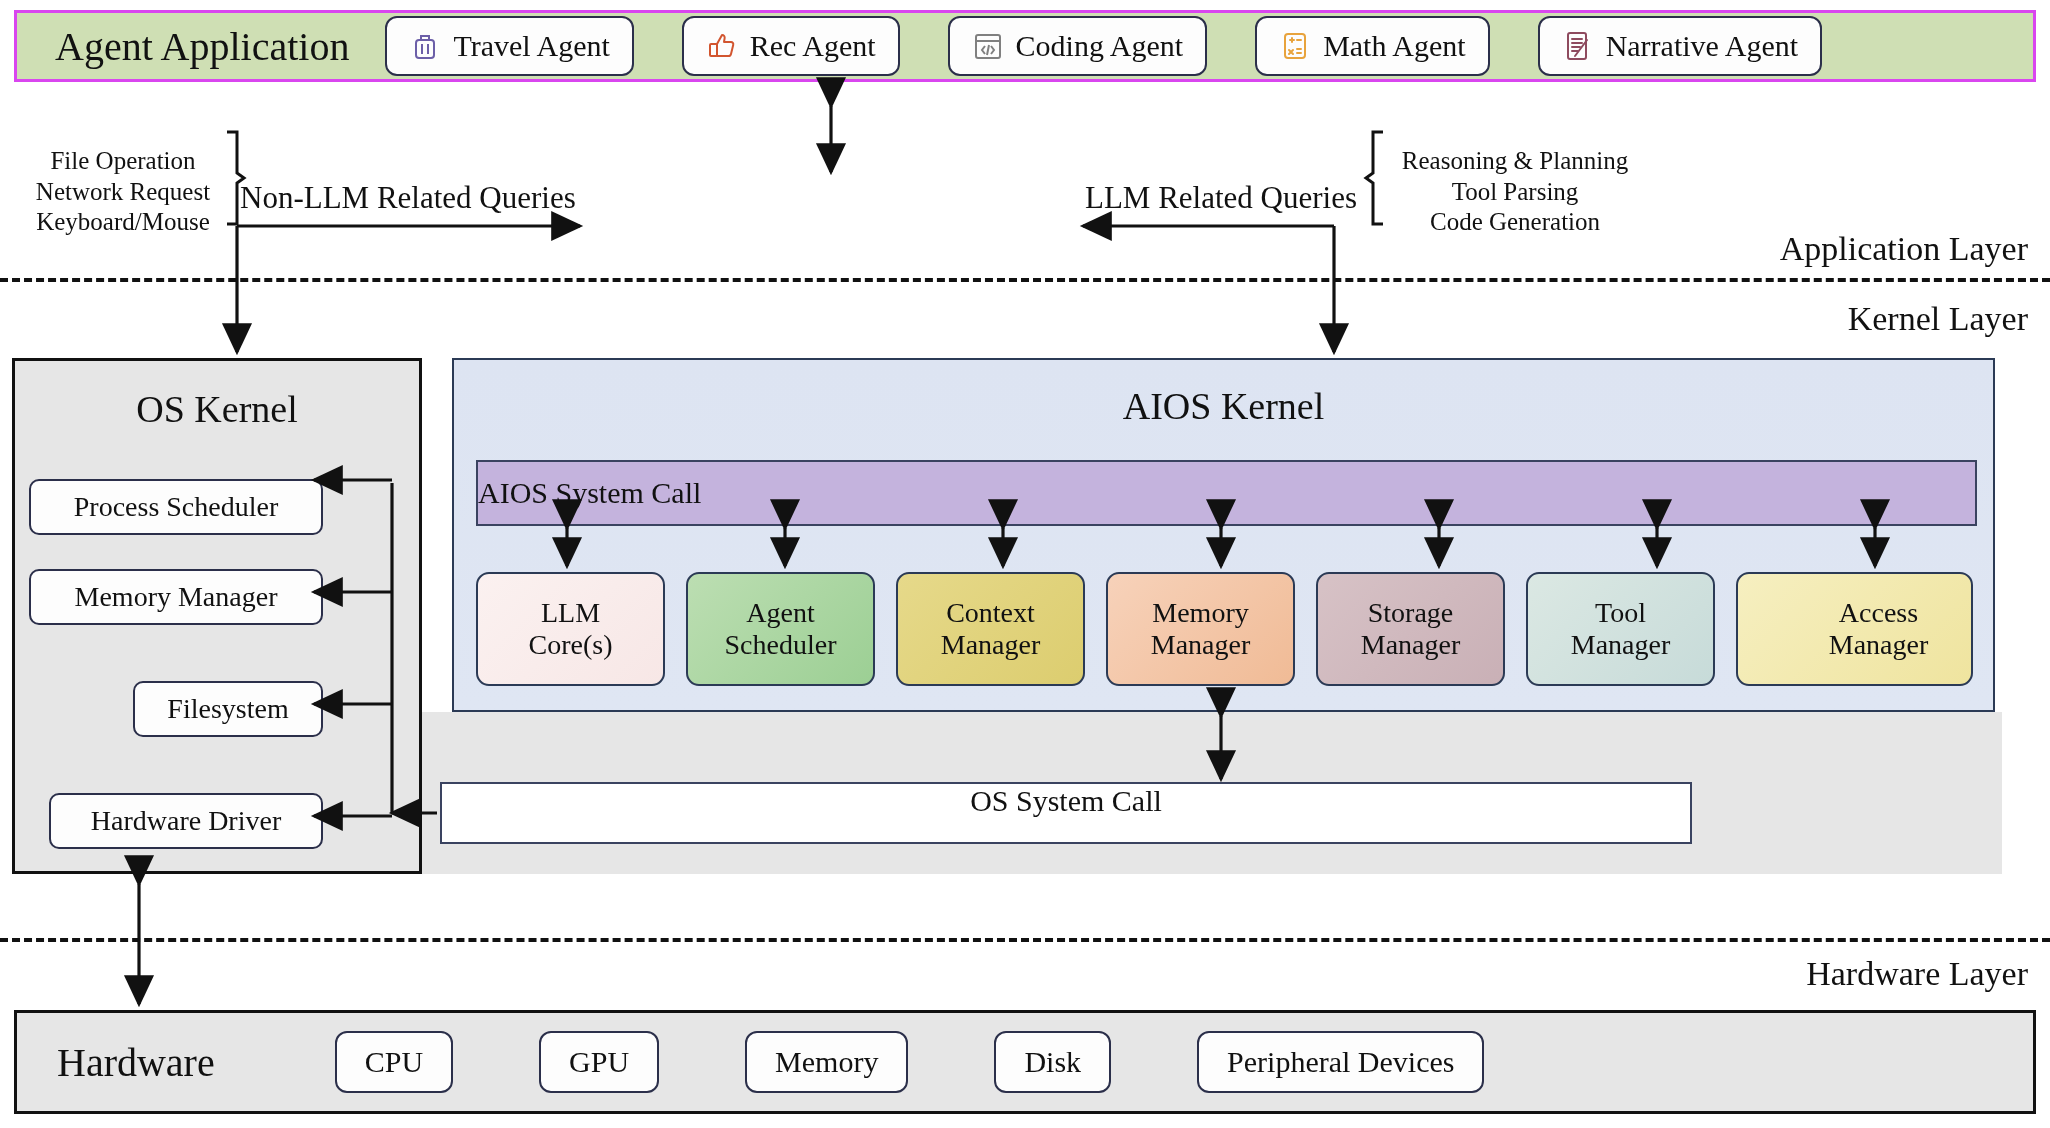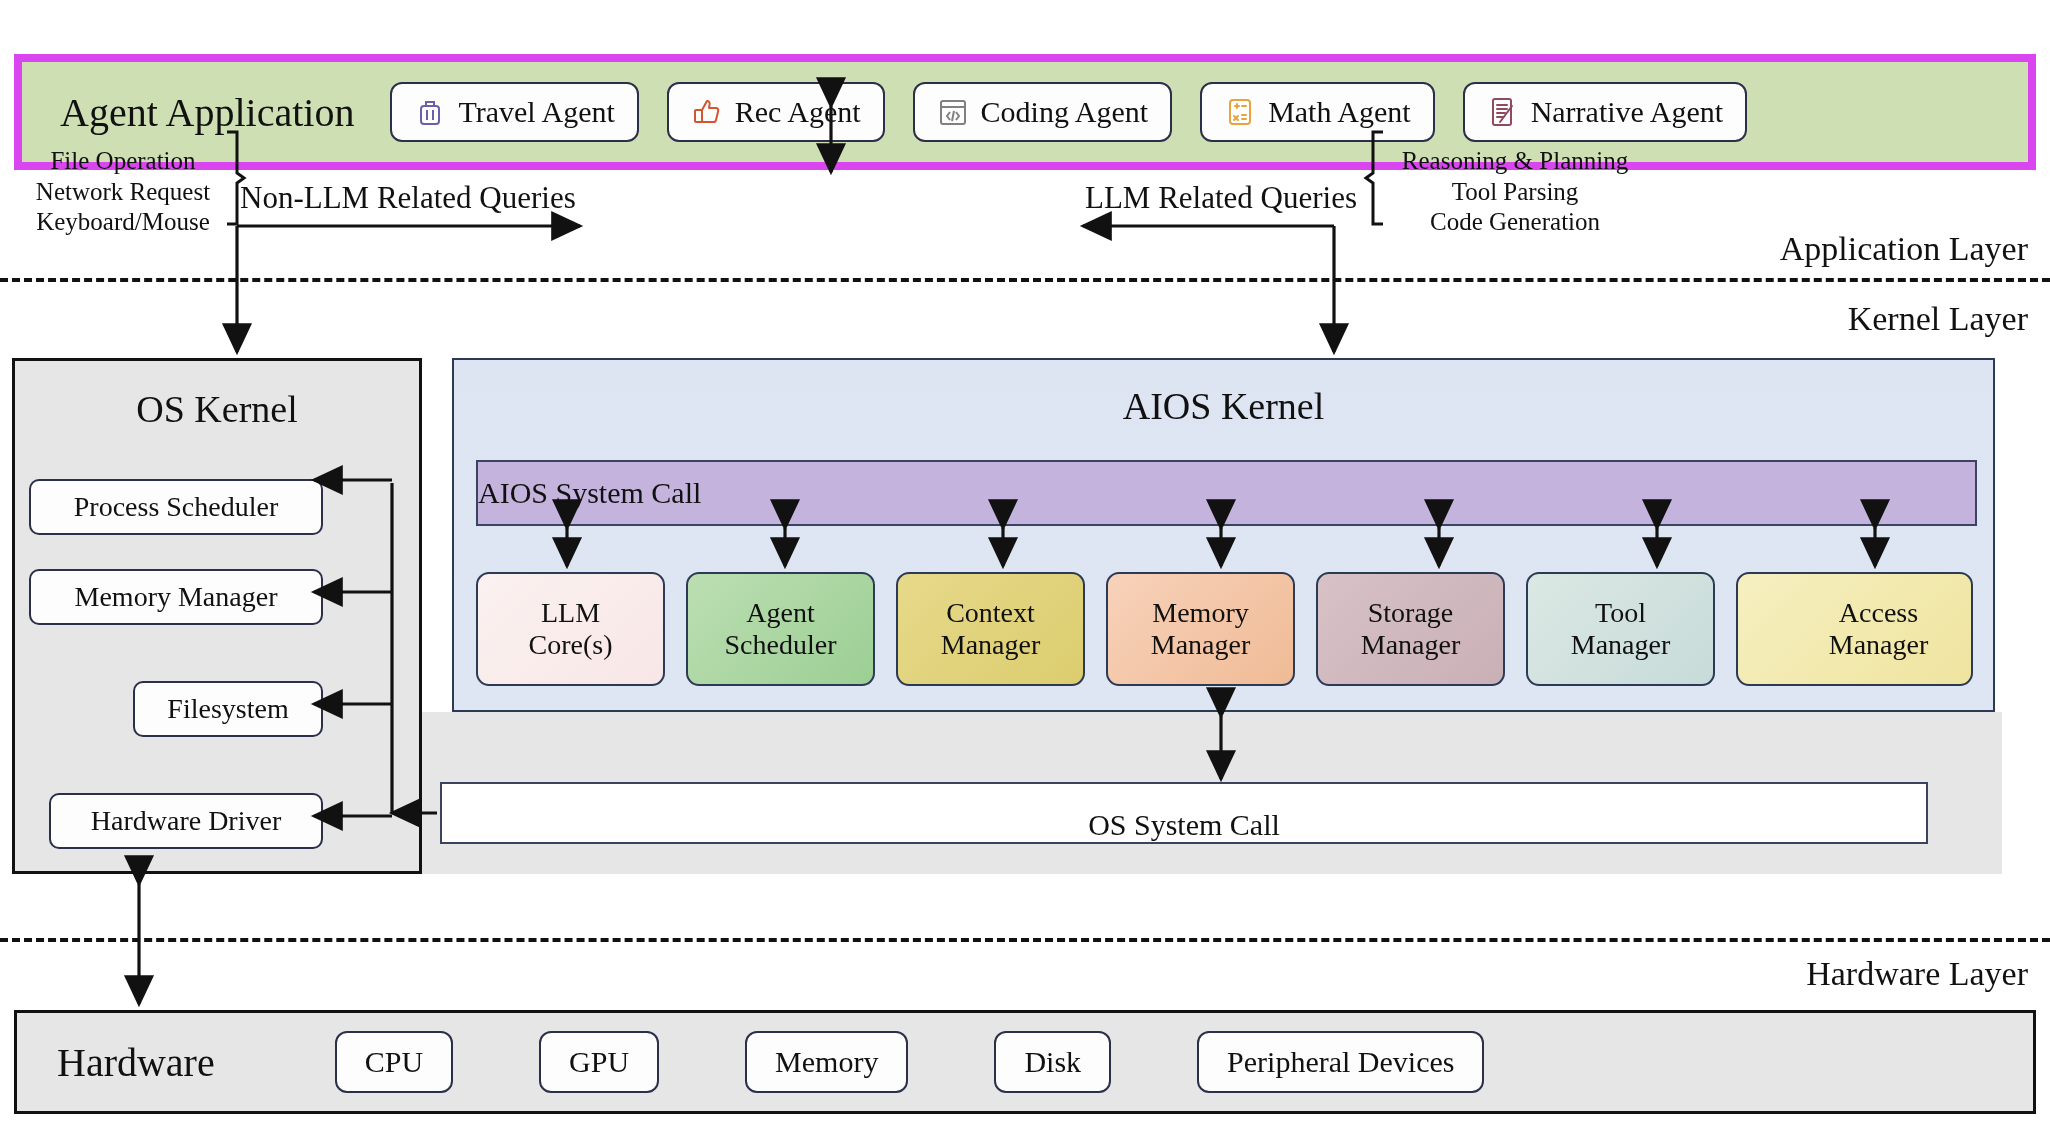--- a/index.html
+++ b/index.html
@@ -2,23 +2,23 @@
 <html><head>
 <meta charset="utf-8">
 <style>
   html,body{margin:0;padding:0;background:#ffffff;}
   body{font-family:"Liberation Serif","DejaVu Serif",serif;}
   #stage{position:relative;width:2050px;height:1128px;background:#fff;overflow:hidden;}
 
   .abs{position:absolute;box-sizing:border-box;}
 
   
-  #app-band{left:14px;top:10px;width:2022px;height:116px;background:#cfdfb4;border:8px solid #d946ef;display:flex;align-items:center;margin-top:44px;}
+  #app-band{left:14px;top:10px;width:2022px;height:72px;background:#cfdfb4;border:3px solid #d946ef;display:flex;align-items:center;}
   #app-title{margin-left:38px;font-size:40px;color:#111;white-space:nowrap;}
-  #app-chips{display:flex;align-items:flex-start;gap:28px;margin-left:36px;}
+  #app-chips{display:flex;align-items:flex-start;gap:48px;margin-left:36px;}
   .chip{background:#fdfdfd;border:2.5px solid #2b2f4a;border-radius:12px;height:56px;display:flex;align-items:center;gap:12px;padding:0 22px;font-size:30px;color:#111;white-space:nowrap;}
   .chip .ic{width:32px;height:32px;flex:0 0 32px;display:block;}
 
   
   #sdk{left:589px;top:177px;width:485px;height:64px;background:#8fc0dd;border:2.5px solid #2b3a55;
        display:flex;align-items:center;justify-content:center;font-size:38px;color:#0d1b2a;}
 
   
   .ann{font-size:25px;color:#111;line-height:1.22;text-align:center;white-space:nowrap;}
   #left-ann{left:18px;top:146px;width:210px;}
@@ -49,22 +49,22 @@
   #aios-kernel-title{position:absolute;left:0;top:24px;width:100%;text-align:center;font-size:38px;color:#111;}
   #syscall{position:absolute;left:22px;top:100px;width:1497px;height:62px;background:#c4b3dd;
            border:2.5px solid #3a4360;display:flex;align-items:center;justify-content:flex-start;font-size:30px;color:#111;}
 
   .modules{position:absolute;left:22px;top:212px;width:1497px;height:110px;display:flex;justify-content:space-between;}
   .mod{width:185px;height:100%;border:2.5px solid #2b3a55;border-radius:13px;display:flex;flex-direction:column;
        align-items:center;justify-content:center;font-size:28px;line-height:1.15;color:#111;text-align:center;}
 
   
   #os-band{left:422px;top:712px;width:1580px;height:162px;background:#e6e6e6;border:0;}
-  #os-syscall{left:440px;top:782px;width:1488px;height:62px;background:#ffffff;border:2.5px solid #3a4360;
-              display:flex;align-items:flex-end;justify-content:center;font-size:30px;color:#111;}
+  #os-syscall{left:440px;top:782px;width:1252px;height:62px;background:#ffffff;border:2.5px solid #3a4360;
+              display:flex;align-items:flex-start;justify-content:center;font-size:30px;color:#111;}
 
   
   #hw-band{left:14px;top:1010px;width:2022px;height:104px;background:#e6e6e6;border:3px solid #111;display:flex;align-items:center;}
   #hw-title{margin-left:40px;font-size:40px;color:#111;white-space:nowrap;}
   #hw-chips{display:flex;align-items:center;gap:86px;margin-left:120px;}
   .hwchip{background:#fdfdfd;border:2.5px solid #2b2f4a;border-radius:12px;height:58px;display:flex;align-items:center;
           justify-content:center;padding:0 28px;font-size:30px;color:#111;white-space:nowrap;}
 
   svg.overlay{position:absolute;left:0;top:0;width:2050px;height:1128px;pointer-events:none;}
 </style>

